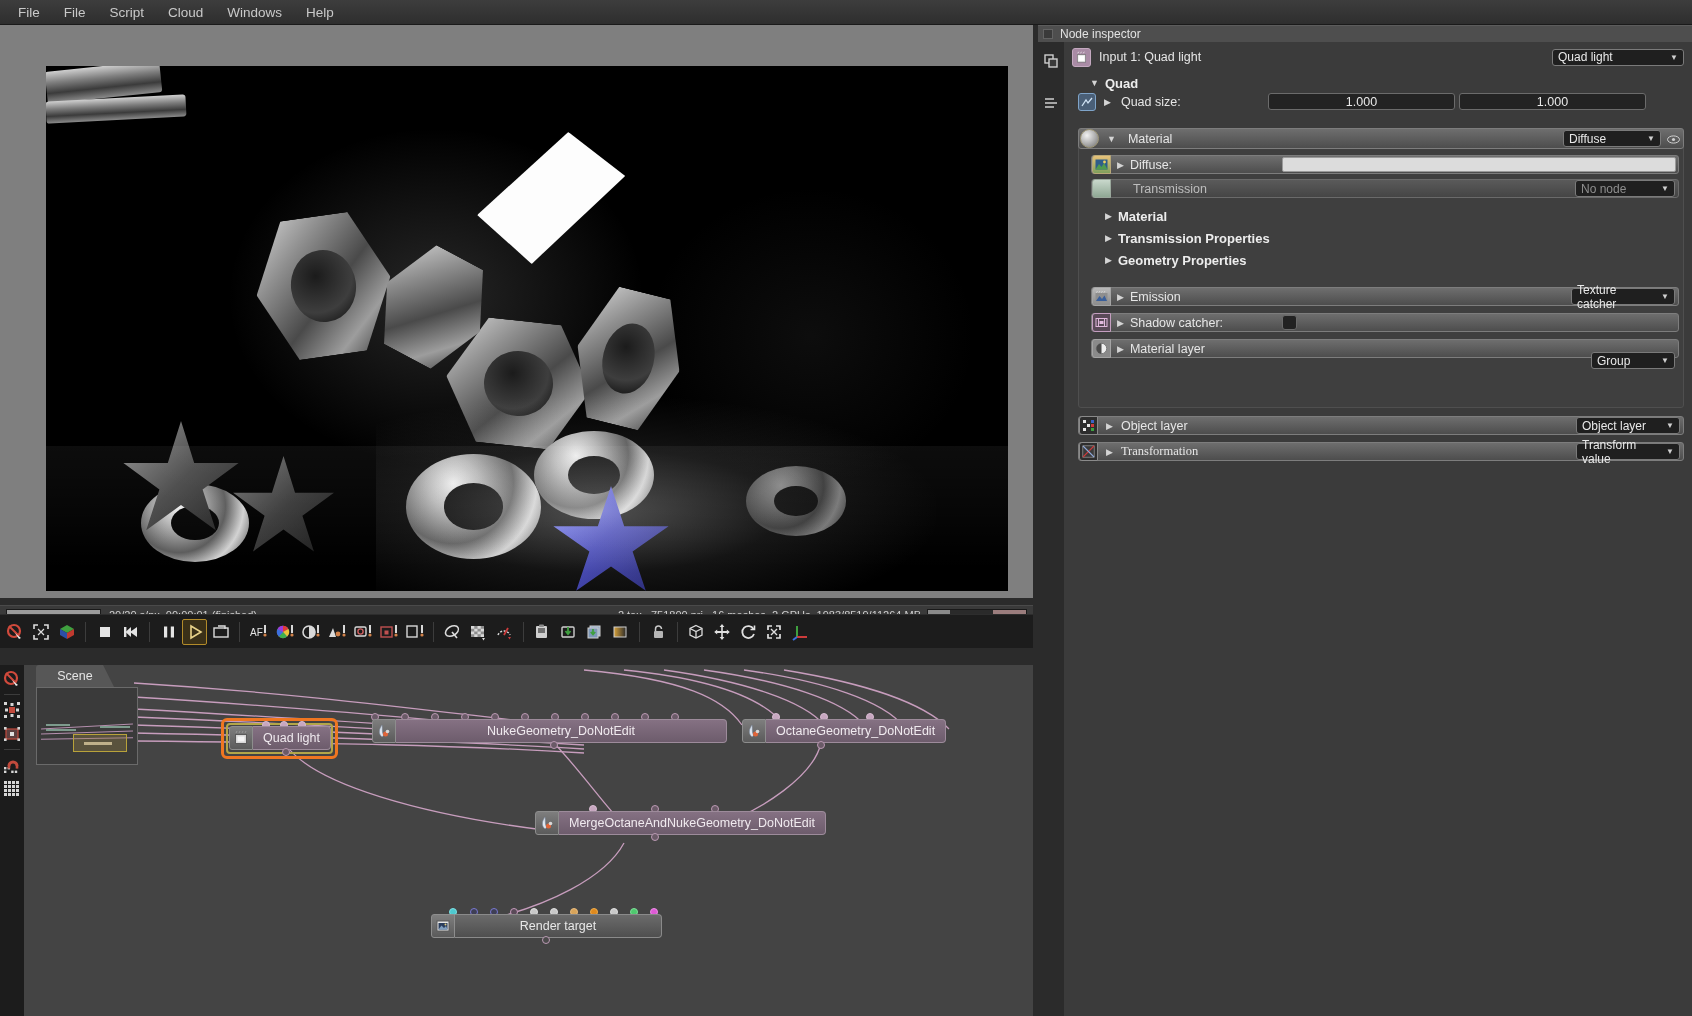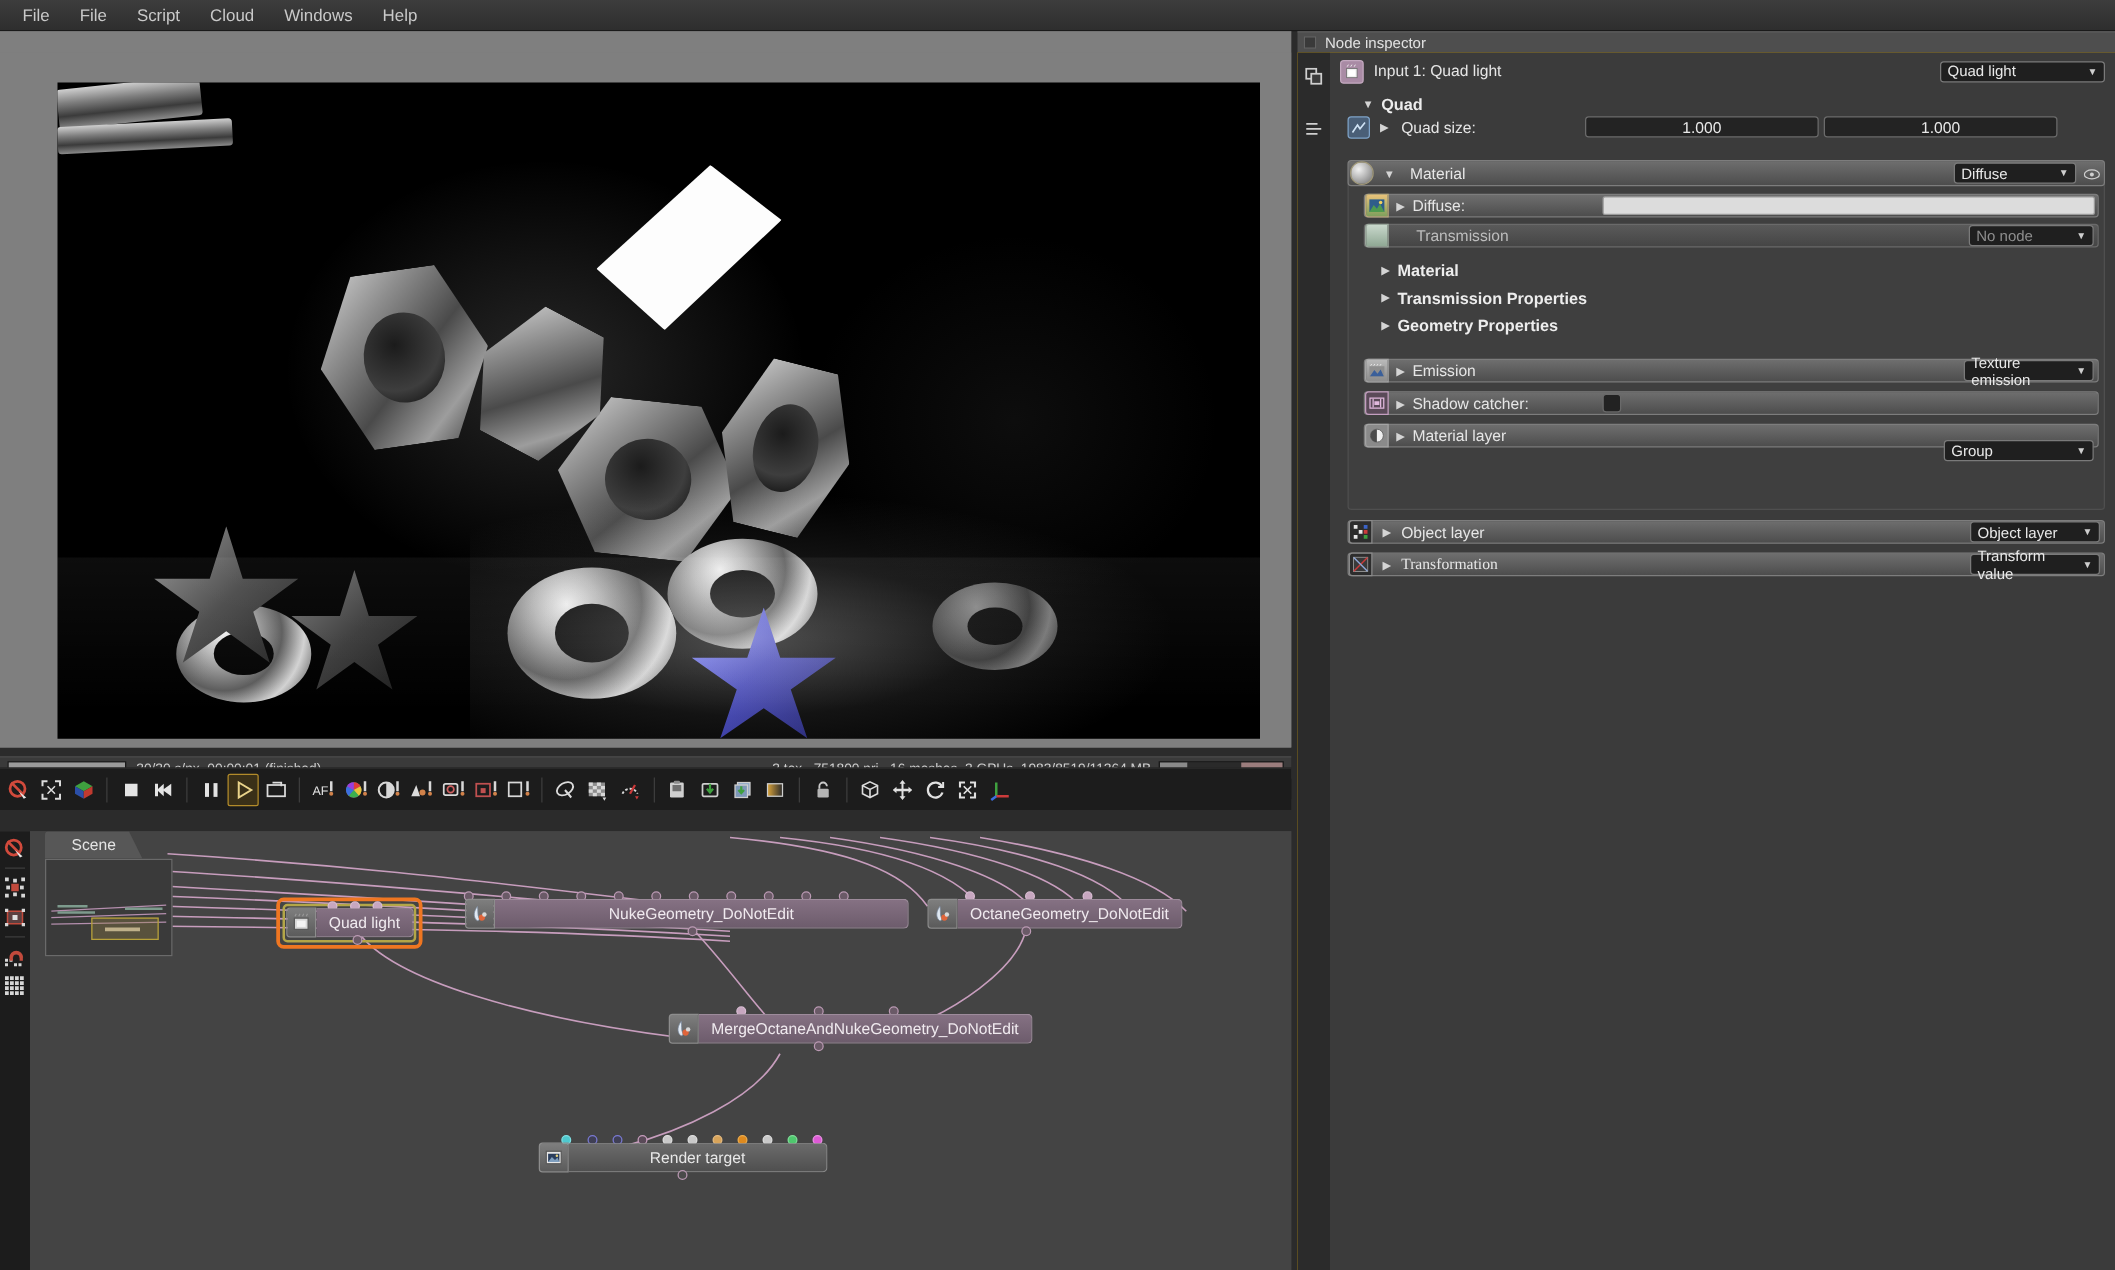--- a/index.html
+++ b/index.html
@@ -904,21 +904,21 @@
           <span class="swatchbox" style="background:linear-gradient(#b9b9b9,#8c8c8c); border:1px solid #a4a4a4;">
             <svg width="13" height="11" viewBox="0 0 13 11">
               <rect x="0.5" y="2" width="12" height="8.5" fill="#8e8e8e"></rect>
               <path d="M1 10 L4.5 5 L7 8 L9.5 4.5 L12 10 Z" fill="#3a5f9a"></path>
               <path d="M1.5 1.5 L2.3 0.3 M4 1.5 L4.8 0.3 M6.5 1.5 L7.3 0.3 M9 1.5 L9.8 0.3" stroke="#efefef" stroke-width="0.8"></path>
             </svg>
           </span>
           <span class="tri" style="margin-left:6px;">▶</span>
           <span class="lbl" style="margin-left:6px;">Emission</span>
           <div class="dropdown" style="position:absolute; right:3px; width:104px;">
-            <span>Texture emission</span>
+            <span>Texture catcher</span>
             <span class="dd-arrow">▼</span>
           </div>
         </div>
 
         <div class="bar" style="position:absolute; left:12px; right:4px; top:184px;">
           <span class="swatchbox" style="background:#5a4a58; border:1px solid #c49ec0;">
             <svg width="13" height="11" viewBox="0 0 13 11">
               <rect x="1" y="1.5" width="11" height="8" fill="none" stroke="#e0b8dc" stroke-width="1"></rect>
               <path d="M3.5 2 v7 M9.5 2 v7" stroke="#e0b8dc" stroke-width="1"></path>
               <rect x="4.5" y="4" width="4" height="3" fill="#e0b8dc"></rect>
@@ -931,21 +931,21 @@
 
         <div class="bar" style="position:absolute; left:12px; right:4px; top:210px;">
           <span class="swatchbox" style="background:#8a8a8a; border:1px solid #a4a4a4;">
             <svg width="13" height="13" viewBox="0 0 13 13">
               <circle cx="6.5" cy="6.5" r="5.2" fill="#efefef" stroke="#6a6a6a" stroke-width="0.8"></circle>
               <path d="M6.5 1.3 A5.2 5.2 0 0 0 6.5 11.7 Z" fill="#4a4a4a"></path>
             </svg>
           </span>
           <span class="tri" style="margin-left:6px;">▶</span>
           <span class="lbl" style="margin-left:6px;">Material layer</span>
-          <div class="dropdown" style="position:absolute; right:3px; width:120px;margin-top:24px;">
+          <div class="dropdown" style="position:absolute; right:3px; width:84px;margin-top:24px;">
             <span>Group</span>
             <span class="dd-arrow">▼</span>
           </div>
         </div>
       </div>
 
       <div class="bar" style="position:absolute; left:14px; right:8px; top:374px;">
         <span class="swatchbox" style="background:#2d2d2d; border:1px solid #8a8a8a;">
           <svg width="13" height="13" viewBox="0 0 13 13">
             <g>

